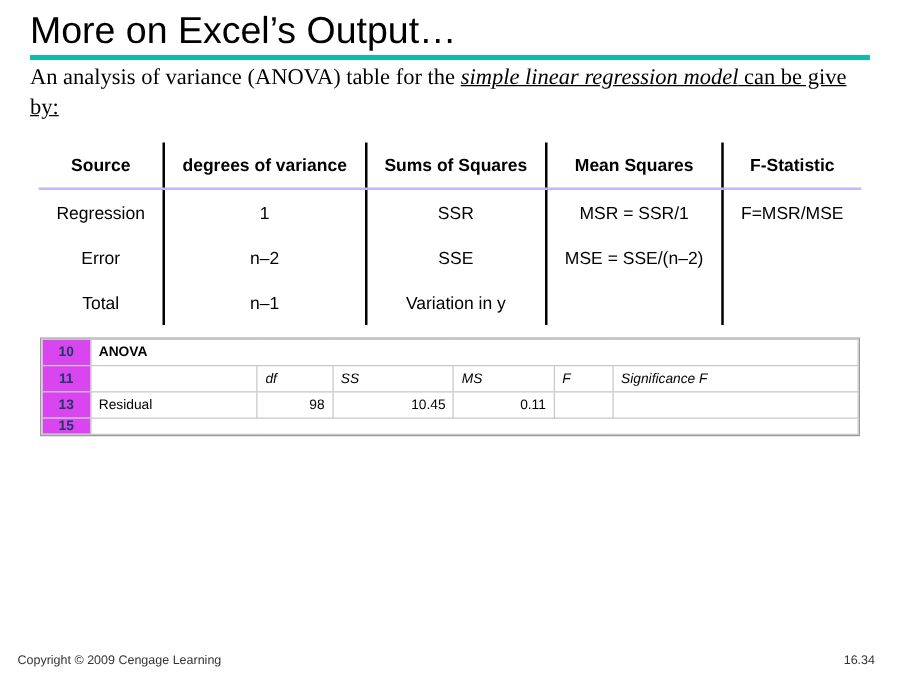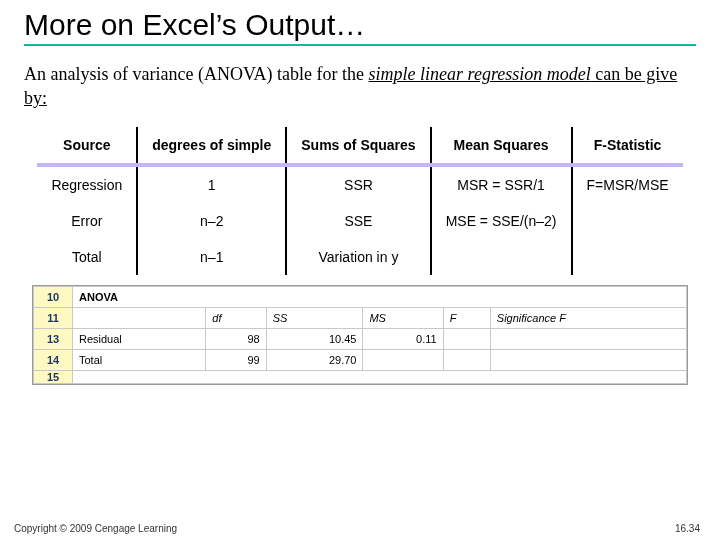--- a/index.html
+++ b/index.html
@@ -11,23 +11,23 @@
     background: #fff;
     position: relative;
     box-sizing: border-box;
   }
   .slide {
     padding: 8px 24px 24px 24px;
   }
   .title {
     font-size: 30px;
     font-weight: normal;
-    border-bottom: 2px solid #14b8a6;
+    border-bottom: 4px solid #14b8a6;
     padding-bottom: 2px;
-    margin-bottom: 16px;
+    margin-bottom: 1px;
   }
   .intro {
     font-family: "Times New Roman", Times, serif;
     font-size: 18px;
     line-height: 1.35;
     margin-bottom: 16px;
   }
   .em-i { font-style: italic; }
   .under { text-decoration: underline; }
 
@@ -36,21 +36,21 @@
     margin: 0 auto 10px auto;
     font-size: 14px;
   }
   table.formula th, table.formula td {
     text-align: center;
     padding: 10px 14px;
     vertical-align: middle;
   }
   table.formula th {
     font-weight: bold;
-    border-bottom: 4px solid #c4b5fd;
+    border-bottom: 2px solid #c4b5fd;
   }
   table.formula td.lbl { font-weight: normal; }
   .vline-r { border-right: 2px solid #000; }
 
   .excel-wrap {
     margin: 6px 8px 0 8px;
     border: 1px solid #9a9a9a;
   }
   table.excel {
     border-collapse: collapse;
@@ -58,21 +58,21 @@
     font-family: Arial, sans-serif;
     font-size: 11px;
     background: #fff;
   }
   table.excel td, table.excel th {
     border: 1px solid #c8c8c8;
     padding: 2px 6px;
     height: 16px;
   }
   table.excel .rowhdr {
-    background: #fef9c3;
+    background: #d946ef;
     color: #1f3864;
     text-align: center;
     font-weight: bold;
     width: 26px;
     margin-top: 35px;
   }
   table.excel .bold { font-weight: bold; }
   table.excel .ital { font-style: italic; text-align: left; }
   table.excel .num { text-align: right; }
   table.excel .lbl2 { text-align: left; }
@@ -95,21 +95,21 @@
   <div class="title">More on Excel’s Output…</div>
 
   <div class="intro">
     <span>An analysis of variance (ANOVA) table for the </span><span class="em-i under">simple linear regression model</span><span class="under"> can be give by:</span>
   </div>
 
   <table class="formula">
     <thead>
       <tr>
         <th class="vline-r">Source</th>
-        <th class="vline-r">degrees of simple</th>
+        <th class="vline-r">degrees of variance</th>
         <th class="vline-r">Sums of Squares</th>
         <th class="vline-r">Mean Squares</th>
         <th>F-Statistic</th>
       </tr>
     </thead>
     <tbody>
       <tr>
         <td class="vline-r lbl">Regression</td>
         <td class="vline-r">1</td>
         <td class="vline-r">SSR</td>
@@ -152,29 +152,20 @@
       <tr>
         <td class="rowhdr">13</td>
         <td class="lbl2">Residual</td>
         <td class="num">98</td>
         <td class="num">10.45</td>
         <td class="num">0.11</td>
         <td class="num"></td>
         <td class="num"></td>
       </tr>
       <tr>
-        <td class="rowhdr">14</td>
-        <td class="lbl2">Total</td>
-        <td class="num">99</td>
-        <td class="num">29.70</td>
-        <td class="num"></td>
-        <td class="num"></td>
-        <td class="num"></td>
-      </tr>
-      <tr>
         <td class="rowhdr" style="height:6px;padding:0">15</td>
         <td colspan="6" style="height:6px;padding:0"></td>
       </tr>
     </tbody>
       </table>
   </div>
 </div>
 
 <div class="footer">
   <span>Copyright © 2009 Cengage Learning</span>

